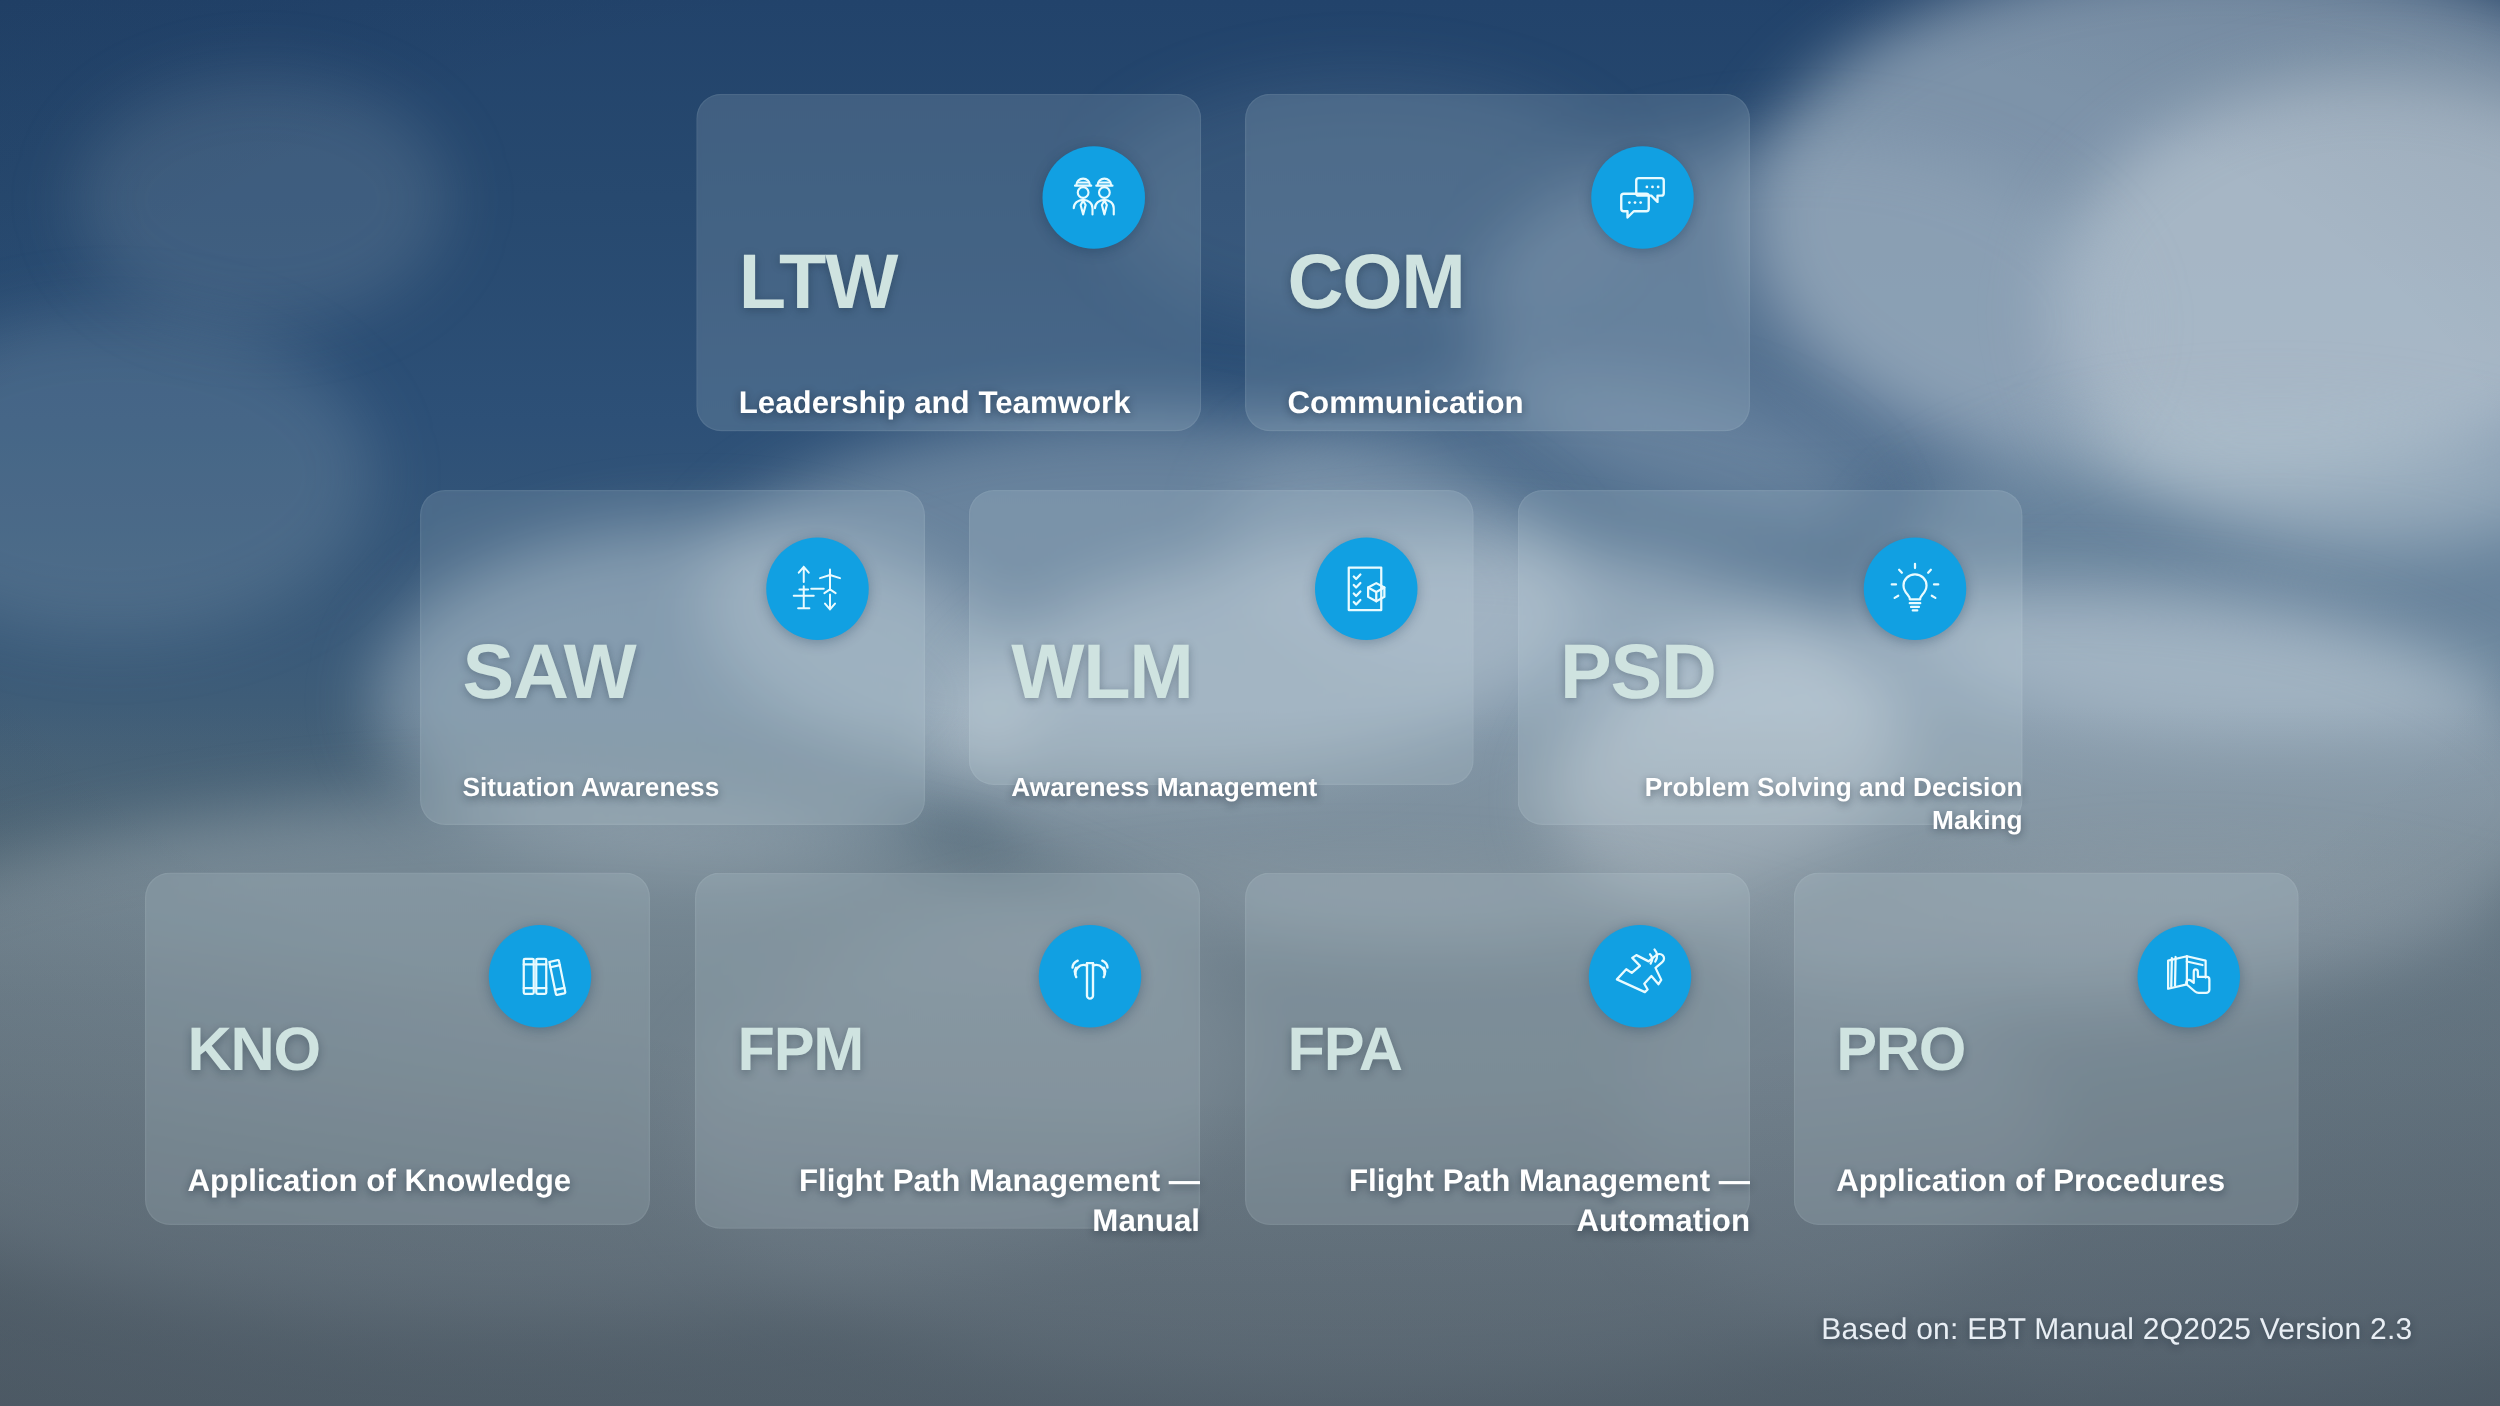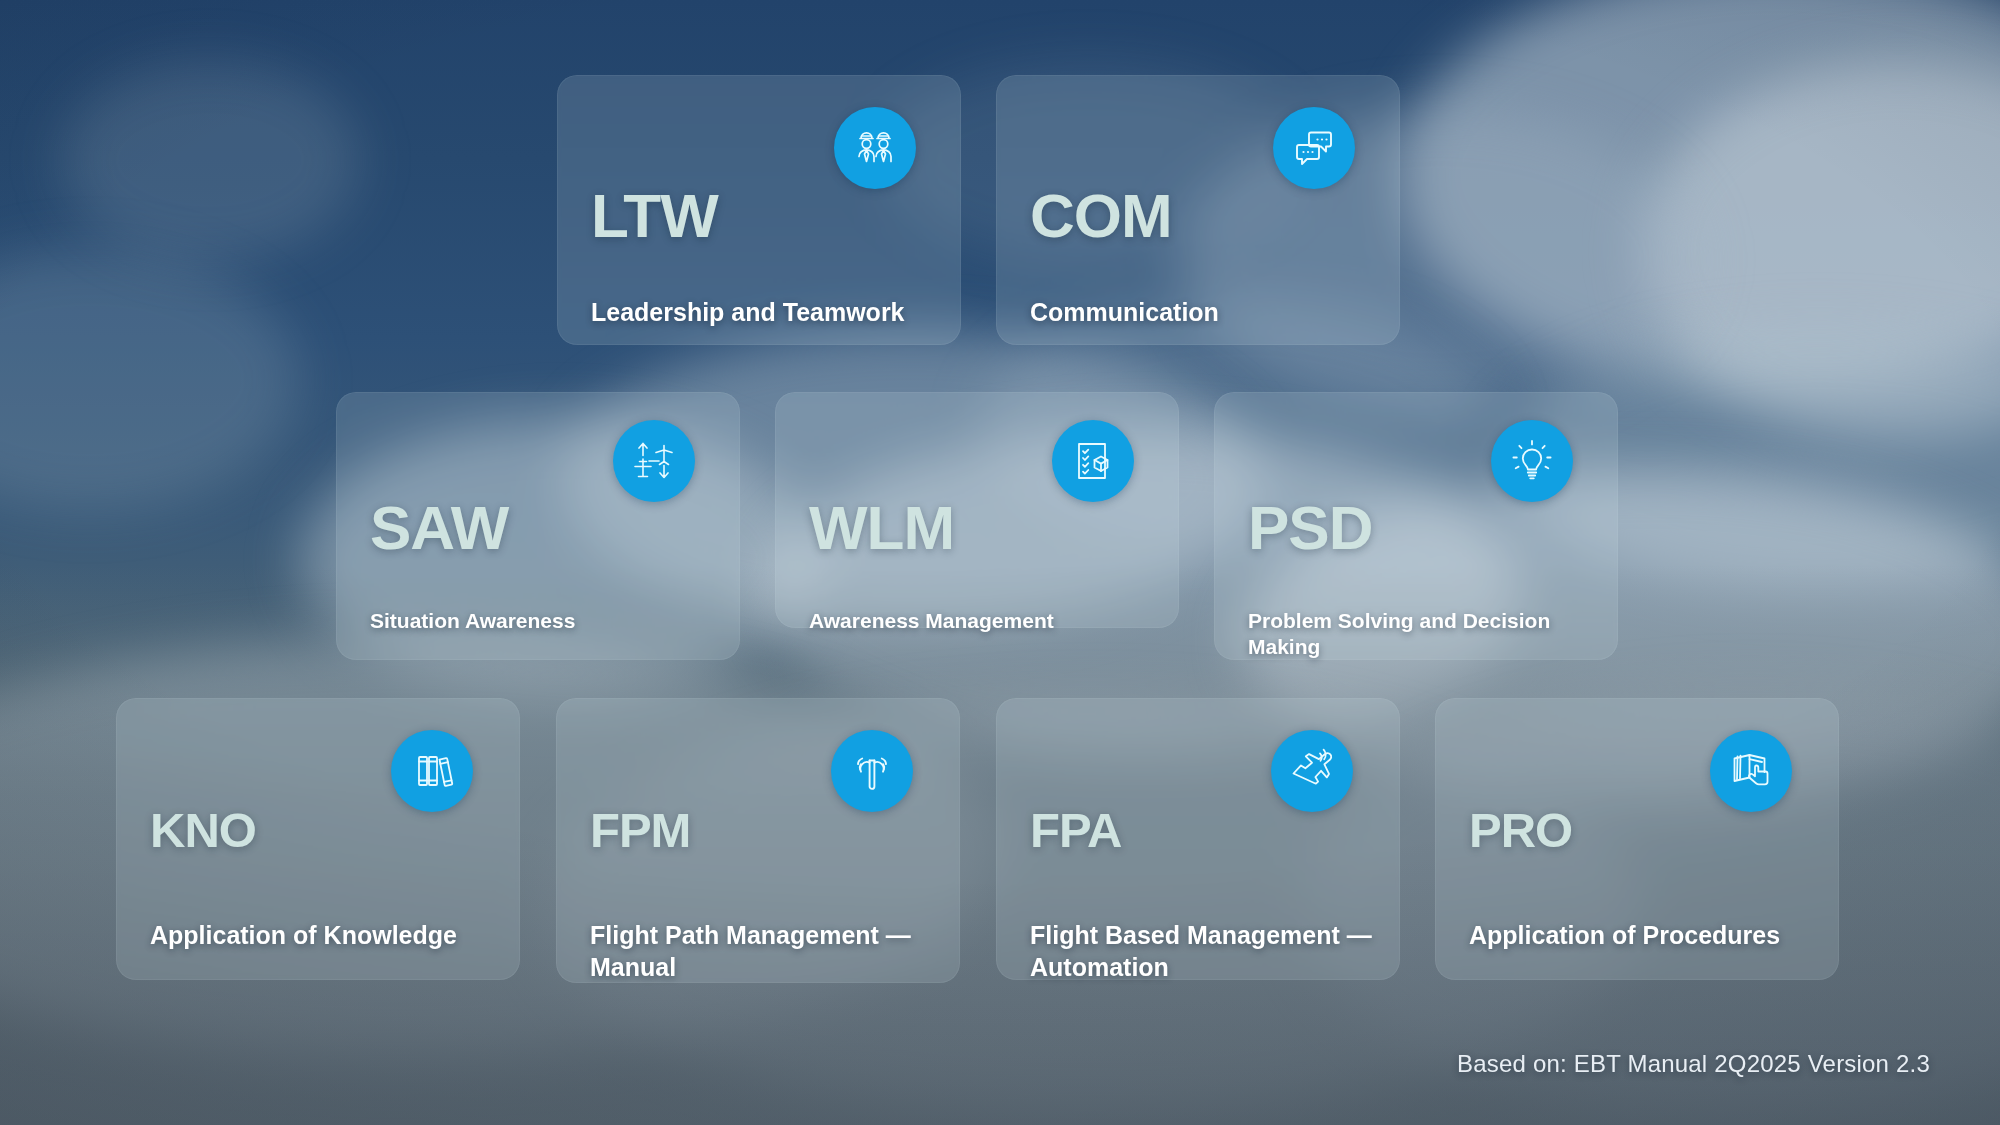--- a/index.html
+++ b/index.html
@@ -58,38 +58,39 @@
   
   #board { position:absolute; inset:0; }
 
   .card {
     position:absolute;
     border-radius:20px;
     background:rgba(214,228,238,0.16);
     backdrop-filter:blur(2px);
     box-shadow:inset 0 0 0 1px rgba(225,238,246,0.07);
   }
-  .card-inner { position:relative; width:100%; height:100%; }
+  .card-inner { position:relative; width:100%; height:100%;margin-top:10px; }
 
   .abbr {
     position:absolute;
     left:34px;
     font-weight:700;
     letter-spacing:-1px;
     color:#cfe3e0;
     text-shadow:0 2px 8px rgba(10,25,40,0.30);
     line-height:1;
   }
   .desc {
     position:absolute;
     left:34px;
     font-weight:700;
     color:#ffffff;
     line-height:1.26;
     text-shadow:0 2px 7px rgba(10,25,40,0.45);
+    text-align:right;
   }
 
   .badge {
     position:absolute;
     border-radius:50%;
     background:#11a0e2;
     display:flex; align-items:center; justify-content:center;
     box-shadow:0 2px 10px rgba(8,40,70,0.30);
   }
   .badge svg { display:block; }
@@ -295,21 +296,21 @@
 
           <path d="M22.6 14.5h4.8"></path>
         </svg>
       </div>
     </div>
   </div>
 
   <div class="card r3" id="card-fpa">
     <div class="card-inner">
       <div class="abbr">FPA</div>
-      <div class="desc">Flight Based Management — Automation</div>
+      <div class="desc">Flight Path Management — Automation</div>
       <div class="badge" style="background: rgb(17, 160, 226);">
         <svg width="50" height="50" viewBox="0 0 50 50" fill="none" stroke="#e9fbff" stroke-width="1.8" stroke-linecap="round" stroke-linejoin="round">
 
           <path d="M6.5 27.5 14 19.4l4.4 2.9 6.6-5.6-6.2-6.4 3.3-2.2 9.8 5 5.9-4.9c1.6-1.3 4.1-1.3 5.5.2 1.4 1.5 1.2 3.9-.5 5.3l-5.4 4.6 4.6 9.6-2.2 3.5-5.7-6.6-5.7 6.2 2.7 4.6-2.2 2.1z"></path>
 
           <path d="M33.5 14.8c1.6-2.3 1.4-5.3-.5-7.4"></path>
           <path d="M37.2 13.3c2.1-3 1.9-7-.6-9.7"></path>
         </svg>
       </div>
     </div>

